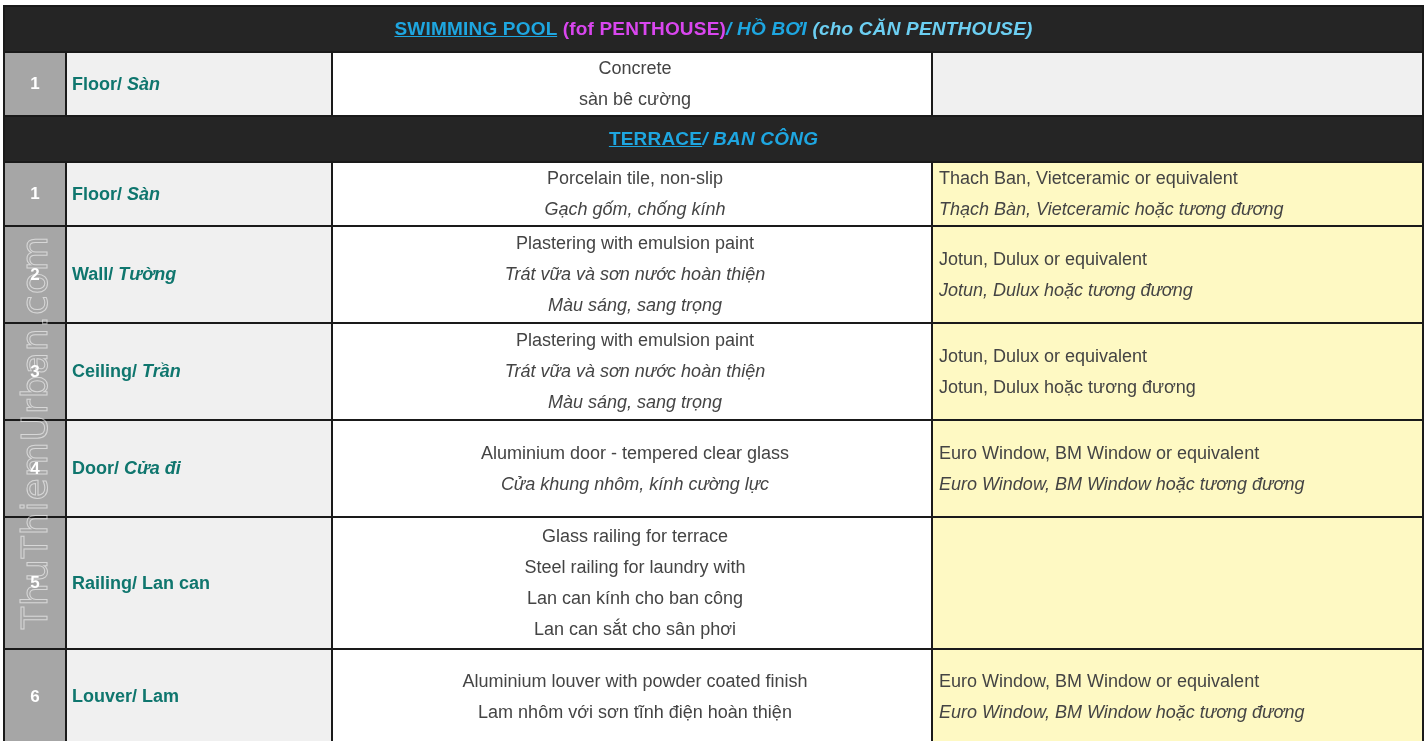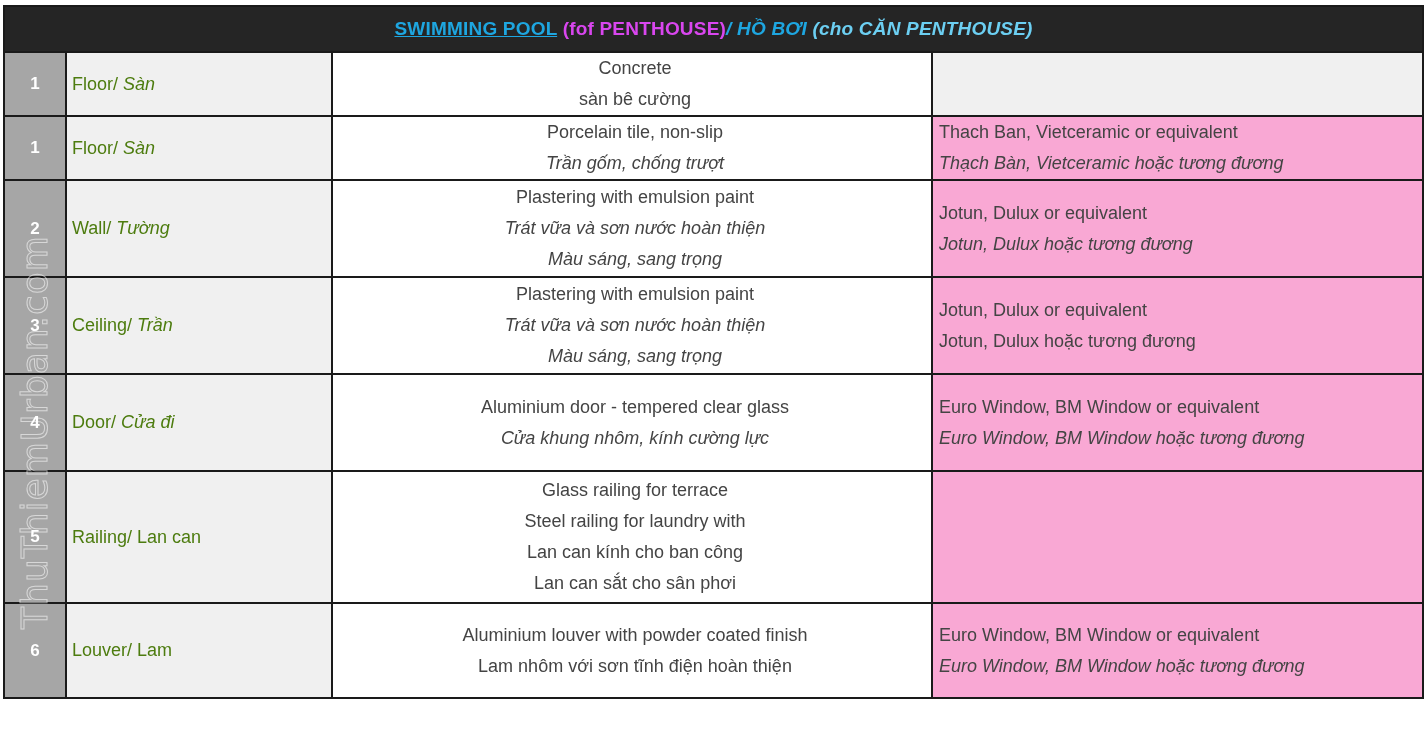--- a/index.html
+++ b/index.html
@@ -13,24 +13,24 @@
     table.spec col.c-desc { width: 600px; }
     table.spec col.c-brand { width: 491px; }
     table.spec td { border: 2px solid #1a1a1a; padding: 0; vertical-align: middle; }
     tr.section td { background: #252525; color: #1ea6e0; height: 44px; text-align: center;
                     font-weight: bold; font-size: 19px; letter-spacing: 0.2px; }
     tr.section .plain { color: #1ea6e0; font-style: normal; text-decoration: underline; }
     tr.section .paren { color: #d946ef; }
     tr.section .viet { color: #1ea6e0; font-style: italic; }
     tr.section .viet-paren { color: #6ccff2; font-style: italic; }
     td.num { background: #a6a6a6; color: #ffffff; text-align: center; font-weight: bold; font-size: 17px; }
-    td.item { background: #f0f0f0; color: #4d7c0f; font-weight: normal; font-size: 18px; padding-left: 5px !important; }
+    td.item { background: #f0f0f0; color: #0f766e; font-weight: bold; font-size: 18px; padding-left: 5px !important; }
     td.item .it { font-style: italic; }
     td.desc { background: #ffffff; color: #444444; font-size: 18px; padding-left: 6px !important; line-height: 31px; text-align: center; }
-    td.brand { background: #f9a8d4; color: #444444; font-size: 18px; padding-left: 6px !important; line-height: 31px; }
+    td.brand { background: #fef9c3; color: #444444; font-size: 18px; padding-left: 6px !important; line-height: 31px; }
     td.brand.empty-grey { background: #f0f0f0; }
     .line { display: block; white-space: nowrap; }
     .line.italic { font-style: italic; }
     .watermark { position: absolute; left: 6px; top: 232px; width: 56px; height: 400px; pointer-events: none; }
     .watermark span { position: absolute; left: 50%; top: 50%; transform: translate(-50%, -50%) rotate(-90deg);
                       white-space: nowrap; font-size: 36px; color: transparent;
                       -webkit-text-stroke: 1px rgba(255,255,255,0.55); font-family: "DejaVu Sans", sans-serif; letter-spacing: 1px; }
   </style>
 </head>
 <body>
@@ -56,27 +56,32 @@
       <tr style="height:60px">
         <td class="num">1</td>
         <td class="item"><span>Floor/ </span><span class="it">Sàn</span></td>
         <td class="desc">
           <span class="line">Concrete</span>
           <span class="line">sàn bê cường</span>
         </td>
         <td class="brand empty-grey"></td>
       </tr>
 
+      <tr class="section" style="height:44px">
+        <td colspan="4">
+          <span class="plain">TERRACE</span><span class="viet">/ </span><span class="viet">BAN CÔNG</span>
+        </td>
+      </tr>
 
       <tr style="height:63px">
         <td class="num">1</td>
         <td class="item"><span>Floor/ </span><span class="it">Sàn</span></td>
         <td class="desc">
           <span class="line">Porcelain tile, non-slip</span>
-          <span class="line italic">Trần gốm, chống trượt</span>
+          <span class="line italic">Gạch gốm, chống kính</span>
         </td>
         <td class="brand">
           <span class="line">Thach Ban, Vietceramic or equivalent</span>
           <span class="line italic">Thạch Bàn, Vietceramic hoặc tương đương</span>
         </td>
       </tr>
 
       <tr style="height:97px">
         <td class="num">2</td>
         <td class="item"><span>Wall/ </span><span class="it">Tường</span></td>

